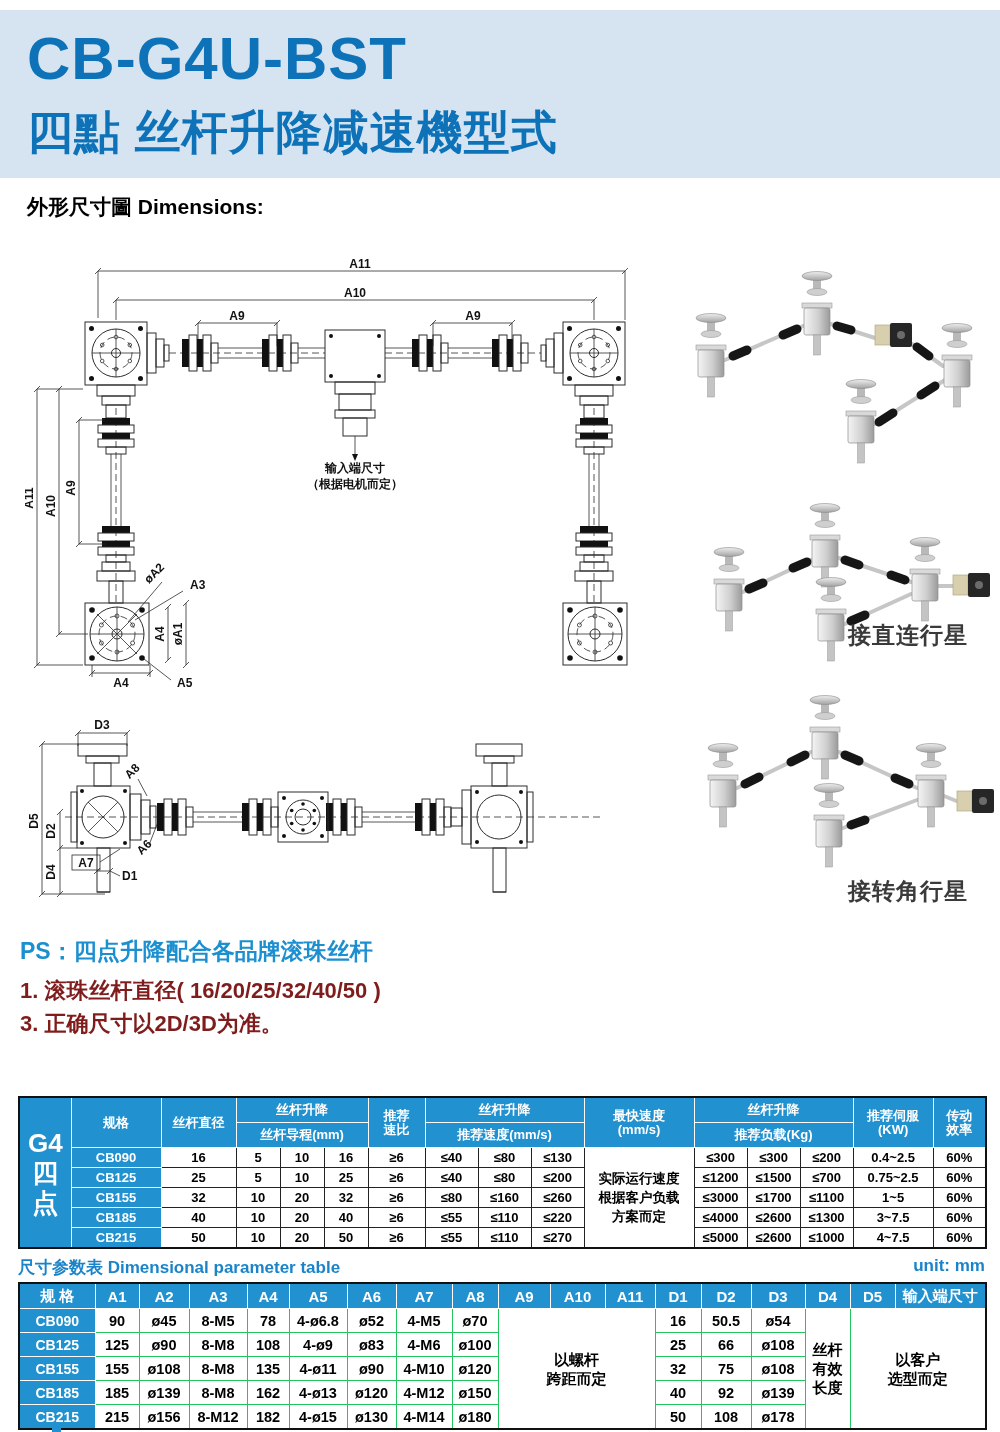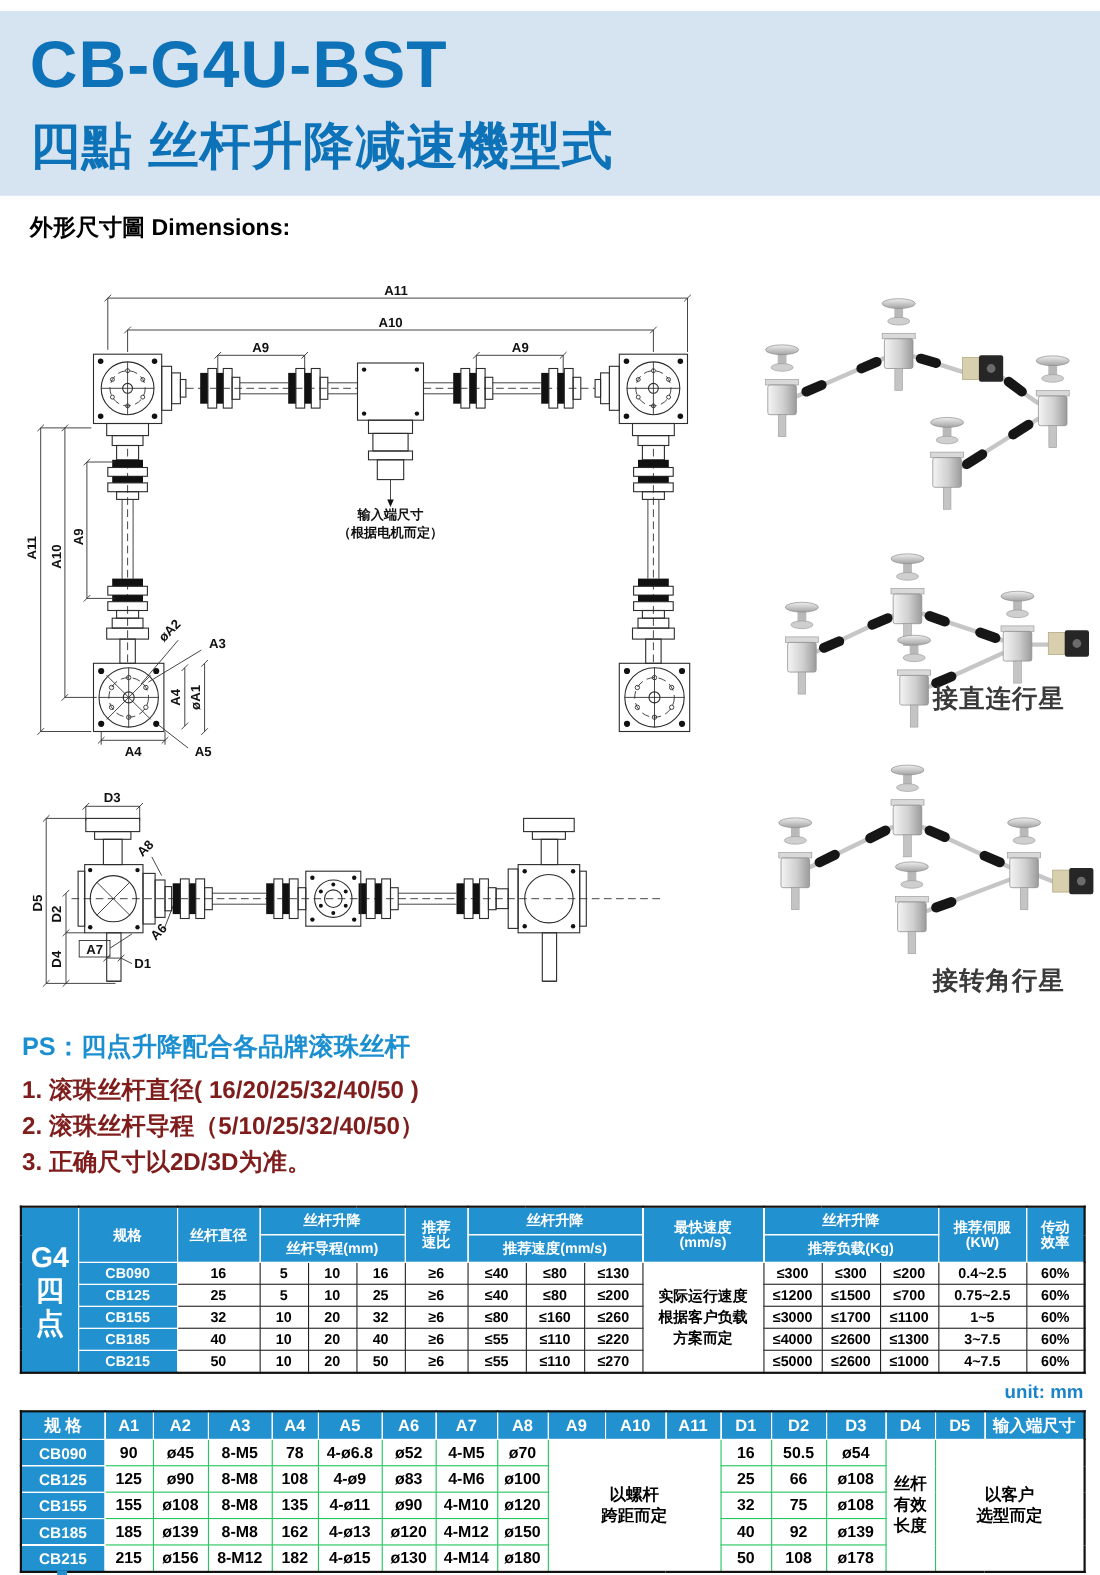--- a/index.html
+++ b/index.html
@@ -523,21 +523,20 @@
     <use href="#jk3" x="180" y="70"></use>
     <use href="#jk3" x="286" y="118"></use>
     <use href="#jk3" x="184" y="158"></use>
     <use href="#mt3" x="312" y="124"></use>
   </svg>
   <div class="cap" style="left:848px;top:876px">接转角行星</div>
 
   <div class="ps">
     <div class="ps-title">PS：四点升降配合各品牌滚珠丝杆</div>
     <div class="ps-item">1. 滚珠丝杆直径( 16/20/25/32/40/50 )</div>
-    <div class="ps-item">2. 滚珠丝杆导程（5/10/25/32/40/50）</div>
     <div class="ps-item">3. 正确尺寸以2D/3D为准。</div>
   </div>
 
   <table class="spec">
     <colgroup>
       <col style="width:52px">
         <col style="width:90px">
         <col style="width:75px">
       <col style="width:44px">
         <col style="width:44px">
@@ -668,20 +667,21 @@
       <td>≤270</td>
       <td>≤5000</td>
       <td>≤2600</td>
       <td>≤1000</td>
       <td>4~7.5</td>
       <td>60%</td>
     </tr>
   </tbody>
     </table>
 
+  <div class="tbl-title" style="left:18px;top:1256px">尺寸参数表 Dimensional parameter table</div>
   <div class="unit">unit: mm</div>
   <table class="dim">
     <colgroup>
       <col style="width:76px">
         <col style="width:44px">
         <col style="width:50px">
         <col style="width:58px">
       <col style="width:42px">
         <col style="width:58px">
         <col style="width:49px">

